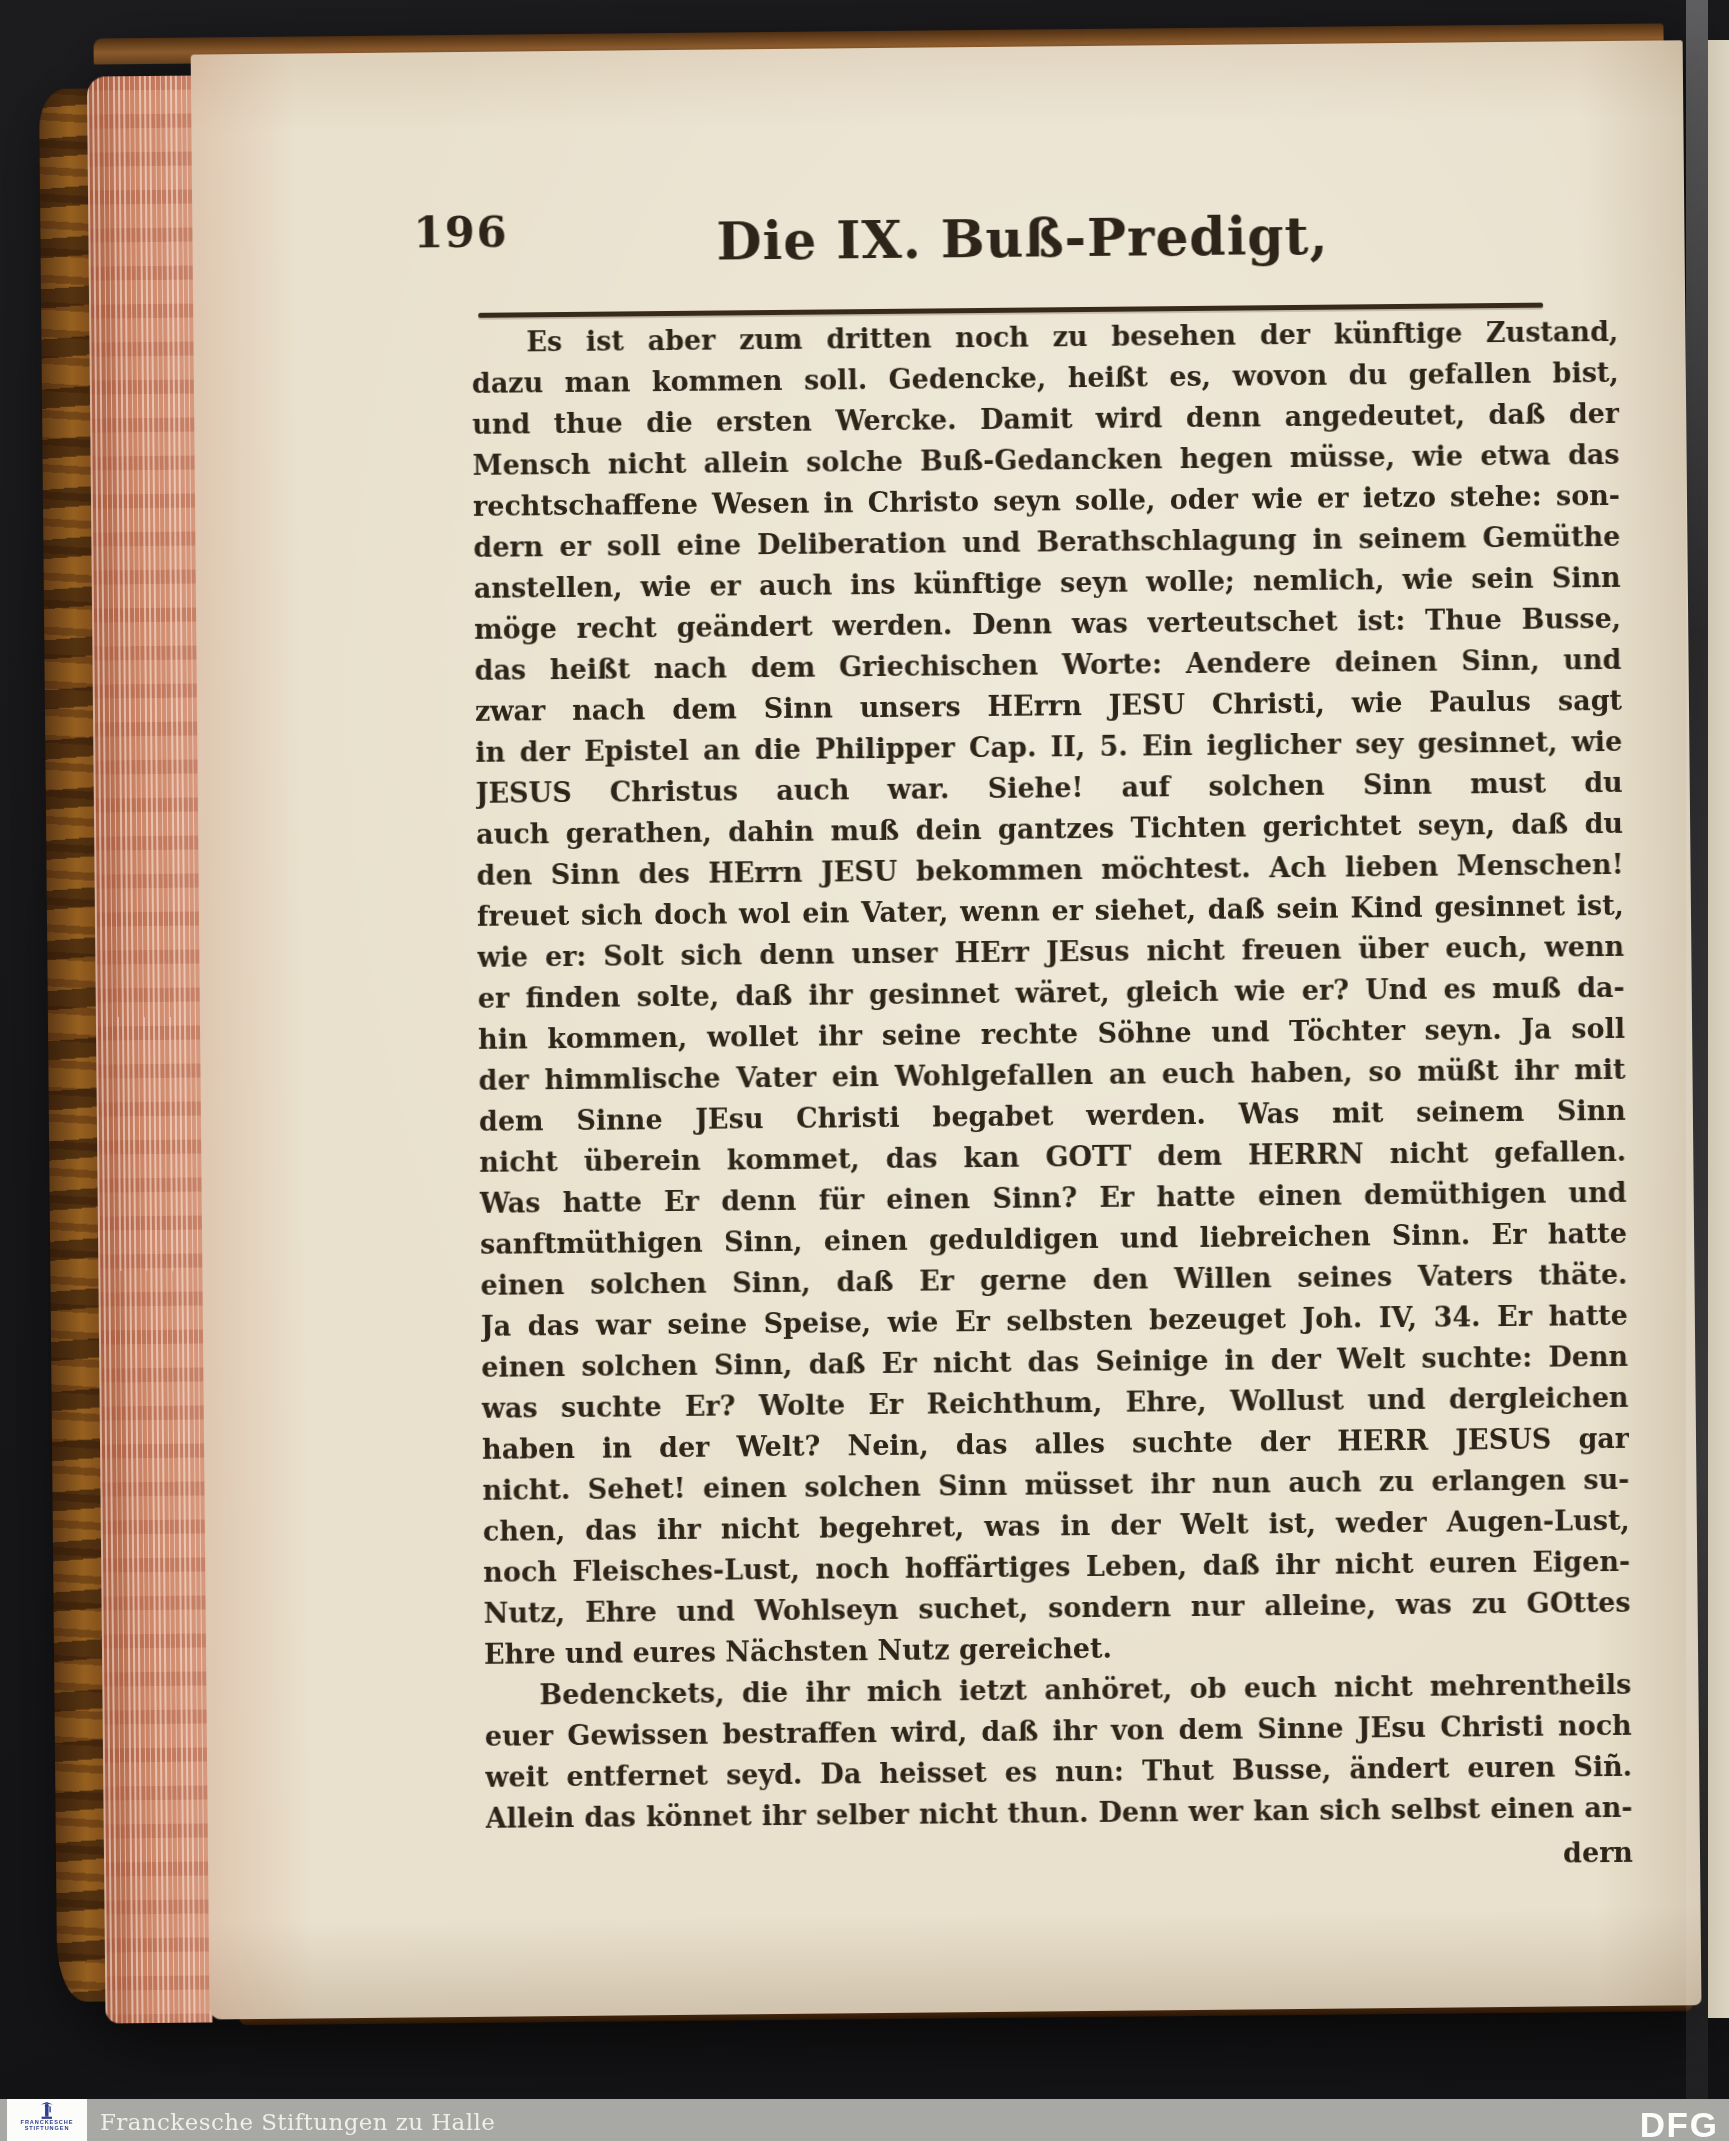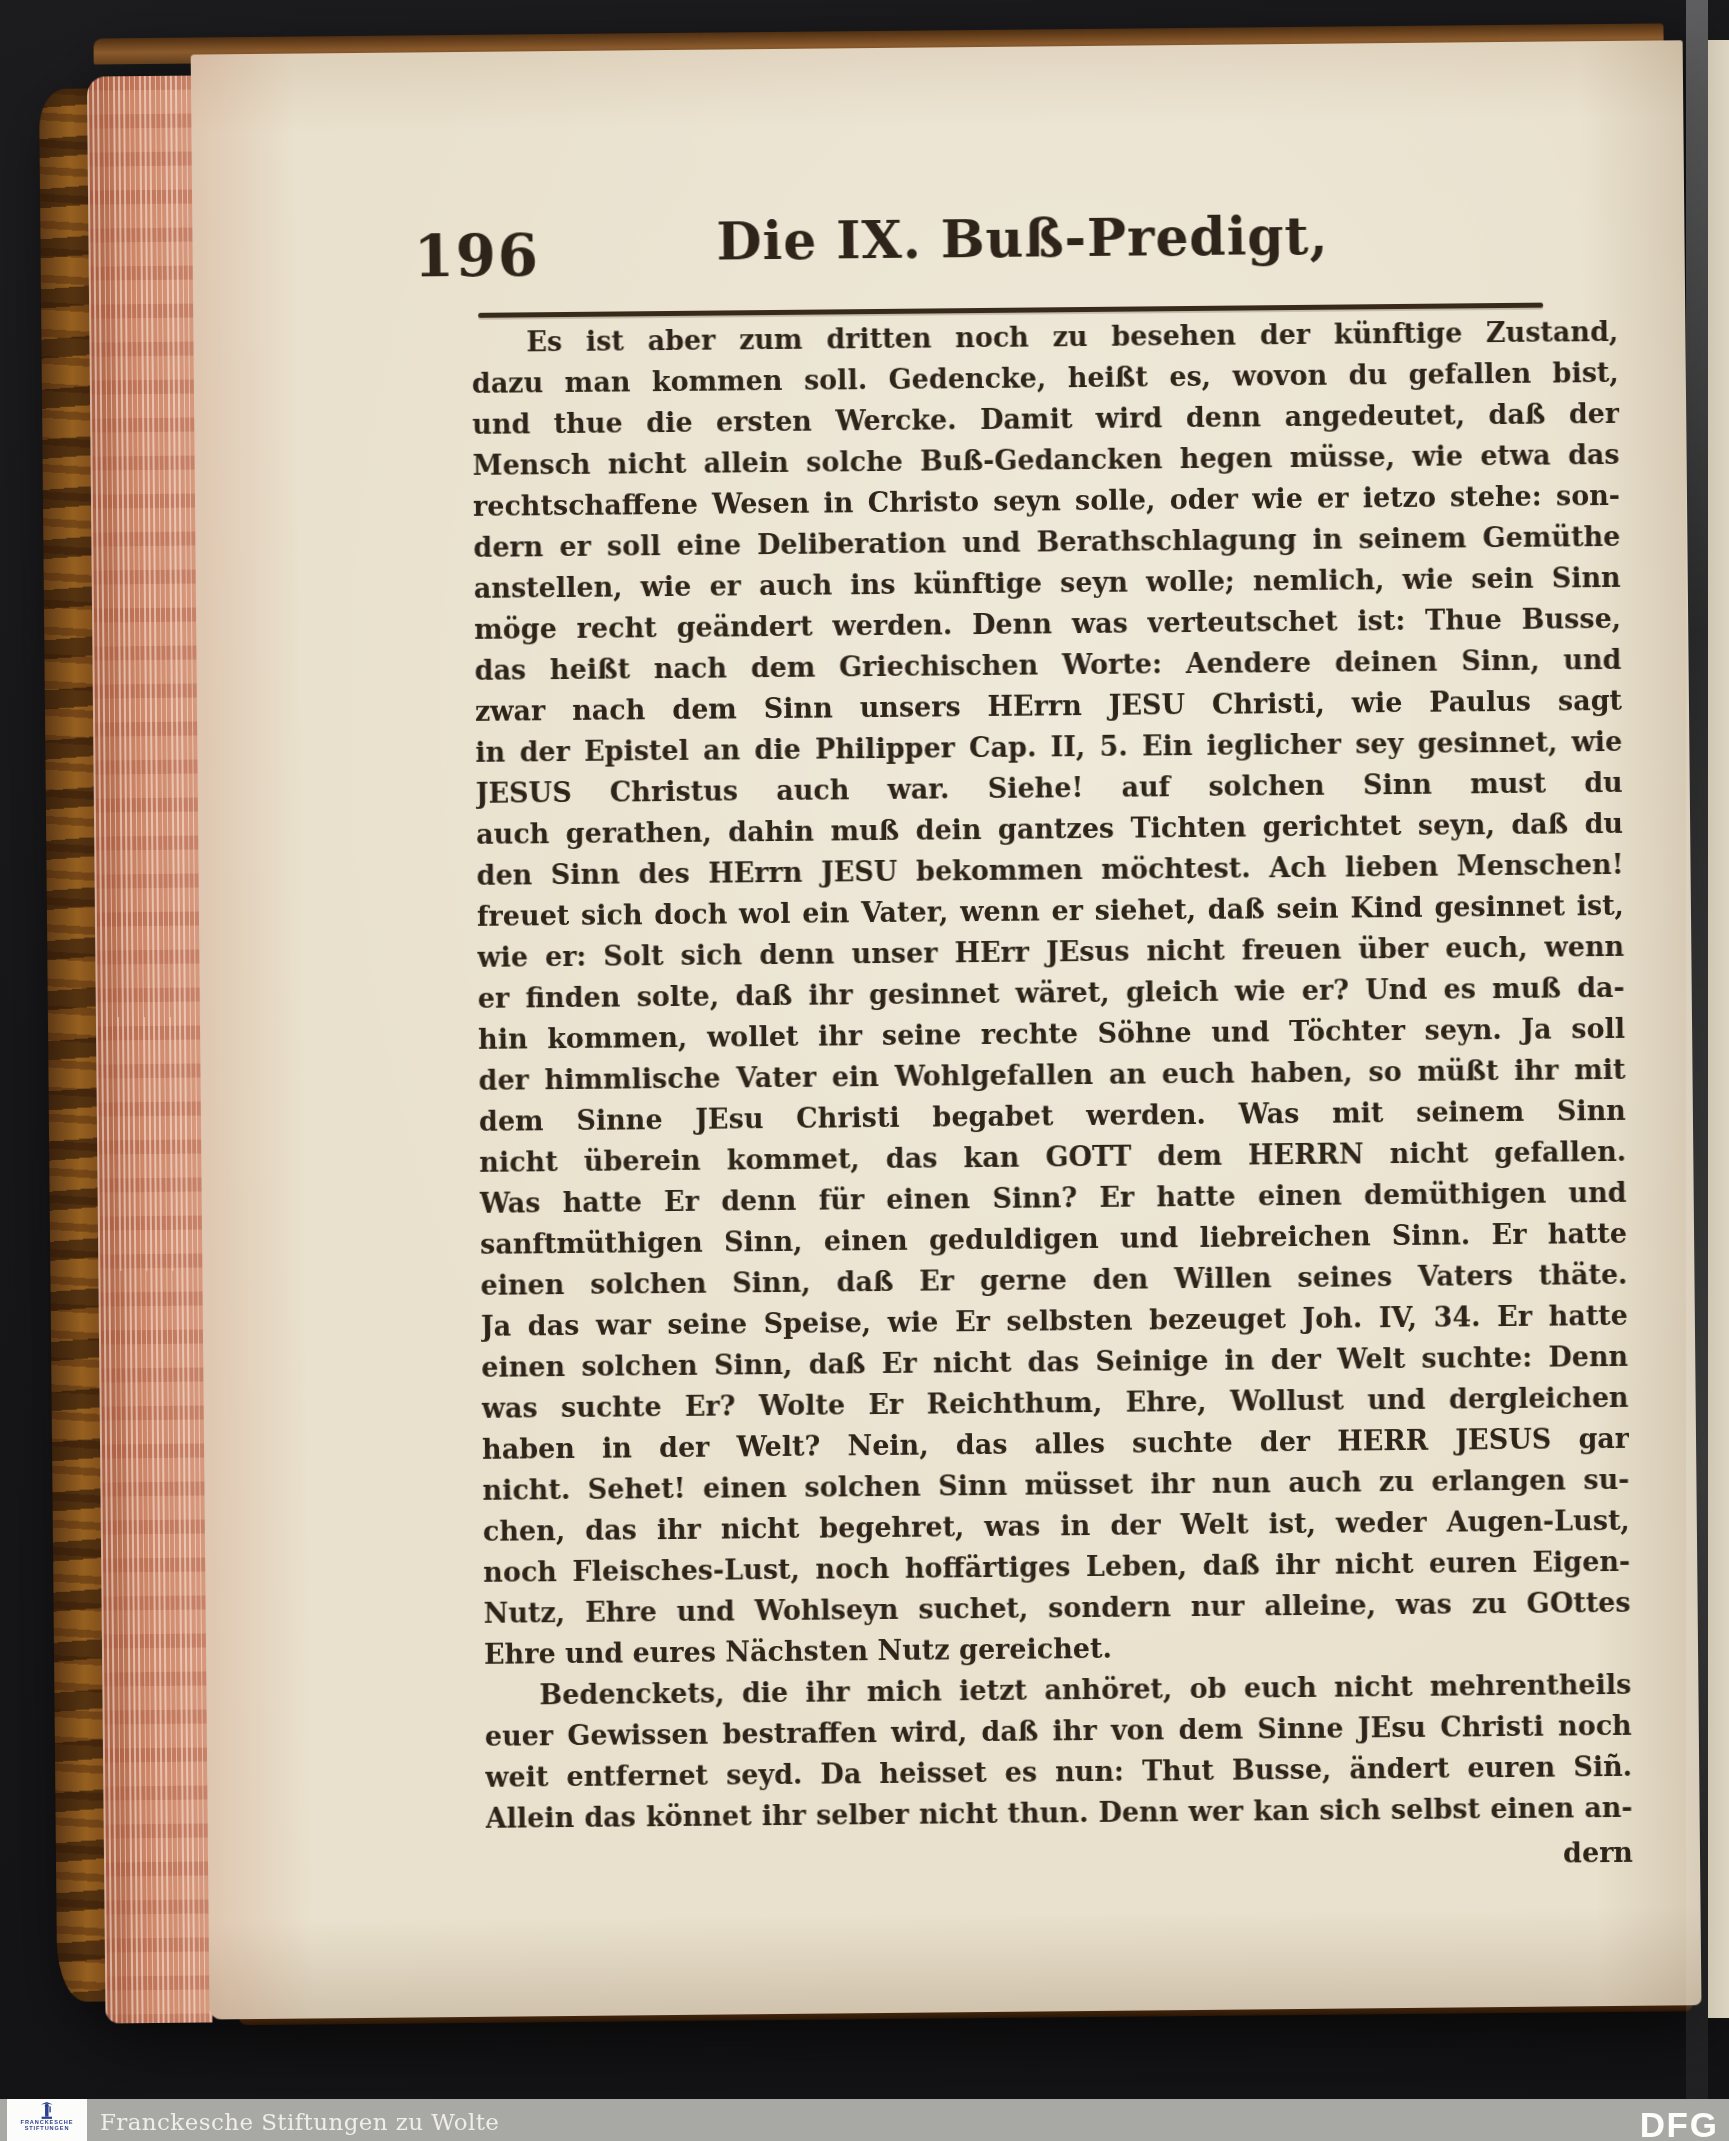--- a/index.html
+++ b/index.html
@@ -33,21 +33,21 @@
           #e9e1cd;
         border-radius:3.5px 2.6px 7px 12px;}
   .bottom-sliver{position:absolute;left:182px;top:1975px;width:1453px;height:13px;
         background:linear-gradient(180deg,#5a3414,#2a1606);border-radius:0 0 7px 7px;}
   .glass-strip{position:absolute;left:1686px;top:0;width:21.6px;height:2099px;
         background:linear-gradient(180deg, rgba(255,255,255,0.30), rgba(255,255,255,0.10) 30%, rgba(255,255,255,0.18) 70%, rgba(255,255,255,0.06));}
   .right-sliver{position:absolute;left:1708px;top:40px;width:21.6px;height:1978px;
         background:linear-gradient(90deg,#cfc7b2,#ddd5c1);}
   
   .content{position:absolute;left:152px;top:17.3px;width:1492px;height:1965px;color:#2e241a;}
-  .page-number{position:absolute;left:221px;top:170px;font-size:58px;font-weight:bold;letter-spacing:1.7px;}
+  .page-number{position:absolute;left:221px;top:155px;font-size:43px;font-weight:bold;letter-spacing:1.7px;}
   .running-title{position:absolute;left:294px;top:161px;width:1072px;text-align:center;
         font-size:52px;font-weight:bold;letter-spacing:0.9px;}
   .head-rule{position:absolute;left:285px;top:261px;width:1065px;height:4.3px;
         background:#382a1b;border-radius:2.6px;box-shadow:0 1.7px 0 rgba(56,42,27,0.25);}
   .text-column{position:absolute;left:278px;top:270px;width:1147px;}
   .line{height:41px;line-height:41px;font-size:27px;font-weight:bold;
         text-align:justify;text-align-last:justify;overflow:hidden;white-space:normal;}
   .line.indent{text-indent:55px;}
   .line.nojust{text-align-last:left;}
   .catchword{margin-top:3.5px;height:41px;line-height:41px;font-size:27px;font-weight:bold;text-align:right;}
@@ -131,18 +131,18 @@
       <svg width="15.6" height="17.3" viewBox="0 0 18 20">
         <rect x="3" y="17" width="12" height="2.5" fill="#2b3f8e"></rect>
         <rect x="7" y="6" width="4" height="11" fill="#2b3f8e"></rect>
         <circle cx="9" cy="4.5" r="2.4" fill="#2b3f8e"></circle>
         <path d="M2 3 L9 0 L16 3 L9 2 Z" fill="#2b3f8e"></path>
         <rect x="12" y="5" width="1.6" height="7" fill="#2b3f8e"></rect>
       </svg>
       <div class="logo-caption">FRANCKESCHE</div>
       <div class="logo-caption">STIFTUNGEN</div>
     </div>
-    <div class="inst-name">Franckesche Stiftungen zu Wolte</div>
+    <div class="inst-name">Franckesche Stiftungen zu Halle</div>
     <div class="dfg">DFG</div>
   </div>
 
 </div>
 
 
 </body></html>

